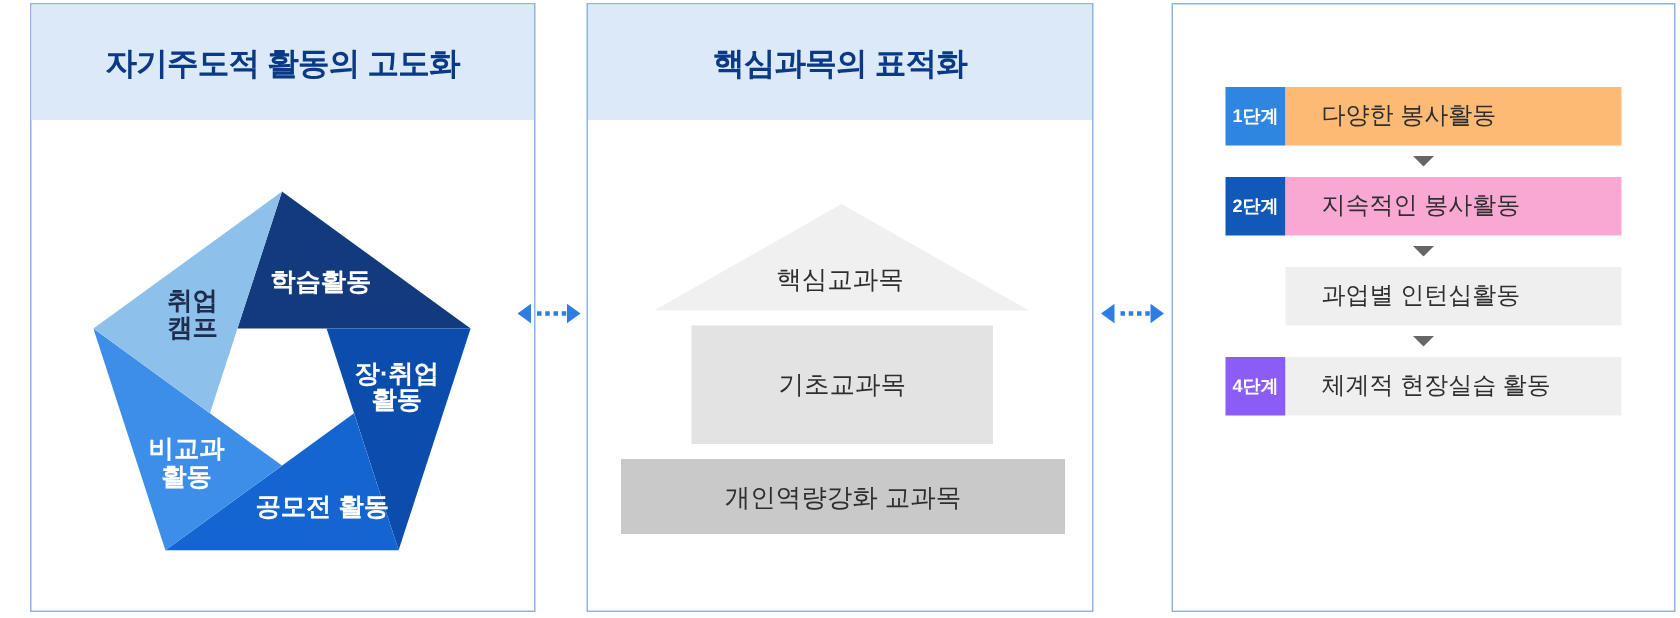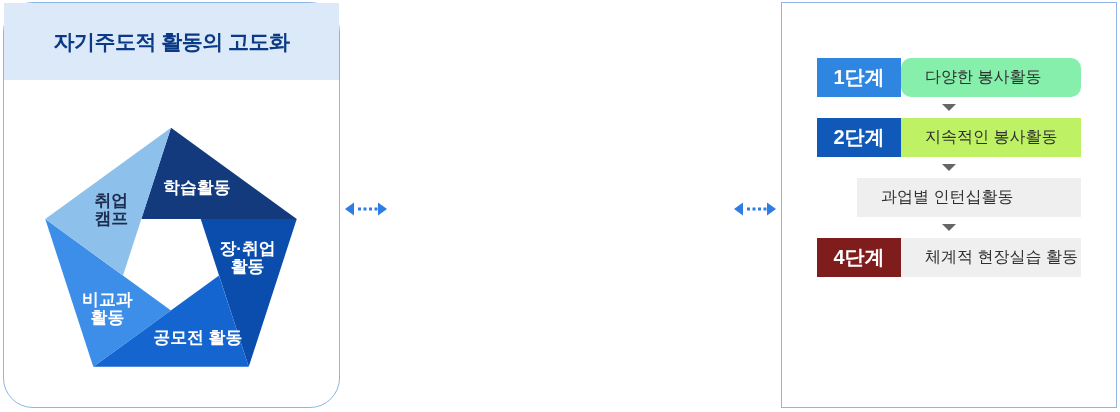--- a/index.html
+++ b/index.html
@@ -1,20 +1,20 @@
 <!DOCTYPE html>
 <html><head>
 <meta charset="utf-8">
 <style>
   * { margin:0; padding:0; box-sizing:border-box; }
   body { background:#ffffff; font-family:"Liberation Sans","DejaVu Sans",sans-serif; }
   .canvas { position:relative; width:1120px; height:412px; background:#fff; overflow:hidden; }
 
   .panel { position:absolute; top:2px; height:406px; background:#fff; border:1px solid #8fb4e3; }
-  .panel-1 { left:3px;   width:337px;border-radius:30px; }
+  .panel-1 { left:20px;   width:337px; }
   .panel-2 { left:391px; width:338px; }
   .panel-3 { left:781px; width:336px; }
 
   .panel-header { height:77px; display:flex; align-items:center; justify-content:center; }
   .panel-header h2 { font-size:21px; font-weight:bold; letter-spacing:-0.5px; }
 
   .panel-content { position:relative; width:100%; height:328px; }
 
   
   .pentagon-svg { display:block; width:335px; height:328px; }
@@ -25,22 +25,22 @@
     border-left:125px solid transparent; border-right:125px solid transparent;
     border-bottom:71px solid #f0f0f0; }
   .pyr-tri-label { position:absolute; left:0; right:0; top:95px; text-align:center; font-size:17px; }
   .pyr-rect { position:absolute; display:flex; align-items:center; justify-content:center; font-size:17px; }
   .pyr-mid { left:69px; top:137px; width:201px; height:79px; }
   .pyr-bottom { left:22px; top:226px; width:296px; height:50px; }
 
   
   .steps { width:264px; margin:55px auto 0; }
   .step-row { display:flex; height:39px; }
-  .stage-badge { width:84px; display:flex; align-items:center; justify-content:center;
-    color:#fff; font-size:20px; font-weight:bold; flex:none; }
+  .stage-badge { width:40px; display:flex; align-items:center; justify-content:center;
+    color:#fff; font-size:12px; font-weight:bold; flex:none; }
   .step-bar { flex:1; display:flex; align-items:center; padding-left:24px; font-size:16px; }
   .step-sep { height:21px; display:flex; align-items:center; justify-content:center; }
 
   
   .connector { position:absolute; top:202px; height:14px; display:flex; align-items:center; justify-content:center; }
   .connector-1 { left:340px; width:51px; }
   .connector-2 { left:729px; width:52px; }
 </style>
 </head>
 <body>
@@ -87,53 +87,68 @@
         <polygon points="9,0.5 0,7 9,13.5"></polygon>
         <rect x="13" y="5.5" width="3" height="3"></rect>
         <rect x="18.5" y="5.5" width="3" height="3"></rect>
         <rect x="24" y="5.5" width="3" height="3"></rect>
         <rect x="29.5" y="5.5" width="3" height="3"></rect>
         <polygon points="33,0.5 42,7 33,13.5"></polygon>
       </g>
     </svg>
   </div>
 
+  <section class="panel panel-2" style="border-color: rgb(143, 180, 227);">
+    <header class="panel-header" style="background: rgb(220, 233, 248);">
+      <h2 style="color: rgb(10, 58, 133);">핵심과목의 표적화</h2>
+    </header>
+    <div class="panel-content">
+      <div class="pyr-triangle" style="border-bottom-color: rgb(240, 240, 240);"></div>
+      <div class="pyr-tri-label" style="color: rgb(46, 46, 46);">핵심교과목</div>
+      <div class="pyr-rect pyr-mid" style="background: rgb(227, 227, 227);">
+        <span style="color: rgb(46, 46, 46);">기초교과목</span>
+      </div>
+      <div class="pyr-rect pyr-bottom" style="background: rgb(201, 201, 201);">
+        <span style="color: rgb(46, 46, 46);">개인역량강화 교과목</span>
+      </div>
+    </div>
+  </section>
 
   <div class="connector connector-2">
     <svg width="42" height="14" viewBox="0 0 42 14">
       <g fill="#2e7ce4">
         <polygon points="9,0.5 0,7 9,13.5"></polygon>
         <rect x="13" y="5.5" width="3" height="3"></rect>
         <rect x="18.5" y="5.5" width="3" height="3"></rect>
         <rect x="24" y="5.5" width="3" height="3"></rect>
         <rect x="29.5" y="5.5" width="3" height="3"></rect>
         <polygon points="33,0.5 42,7 33,13.5"></polygon>
       </g>
     </svg>
   </div>
 
   <section class="panel panel-3" style="border-color: rgb(143, 180, 227);">
     <div class="panel-content">
       <div class="steps">
 
         <div class="step-row">
           <div class="stage-badge" style="background: rgb(46, 134, 224);">1단계</div>
-          <div class="step-bar" style="background: #86efac; border-radius: 10px;">
+          <div class="step-bar" style="background: #fdba74;">
             <span style="color: rgb(47, 47, 47);">다양한 봉사활동</span>
           </div>
         </div>
         <div class="step-sep">
           <svg width="14" height="7" viewBox="0 0 14 7">
               <polygon points="0,0 14,0 7,7" fill="#666666"></polygon>
             </svg>
         </div>
 
         <div class="step-row">
           <div class="stage-badge" style="background: rgb(17, 89, 184);">2단계</div>
-          <div class="step-bar" style="background: #bef264;">
+          <div class="step-bar" style="background: #f9a8d4;">
             <span style="color: rgb(47, 47, 47);">지속적인 봉사활동</span>
           </div>
         </div>
         <div class="step-sep">
           <svg width="14" height="7" viewBox="0 0 14 7">
               <polygon points="0,0 14,0 7,7" fill="#666666"></polygon>
             </svg>
         </div>
 
         <div class="step-row">
@@ -141,21 +156,21 @@
             <span style="color: rgb(47, 47, 47);">과업별 인턴십활동</span>
           </div>
         </div>
         <div class="step-sep">
           <svg width="14" height="7" viewBox="0 0 14 7">
               <polygon points="0,0 14,0 7,7" fill="#666666"></polygon>
             </svg>
         </div>
 
         <div class="step-row">
-          <div class="stage-badge" style="background: #7f1d1d;">4단계</div>
+          <div class="stage-badge" style="background: #8b5cf6;">4단계</div>
           <div class="step-bar" style="background: rgb(239, 239, 239); text-align: right;">
             <span style="color: rgb(47, 47, 47);">체계적 현장실습 활동</span>
           </div>
         </div>
 
       </div>
     </div>
   </section>
 
 </div>

